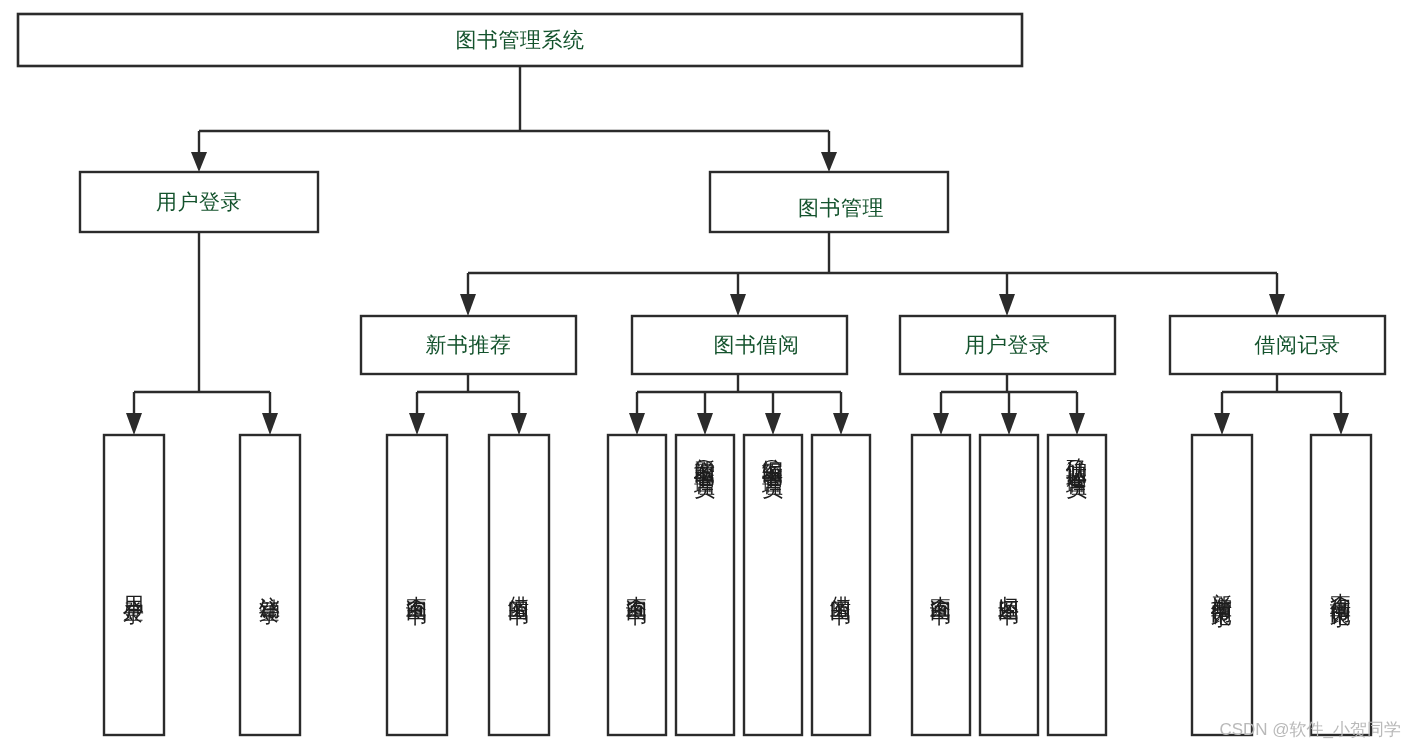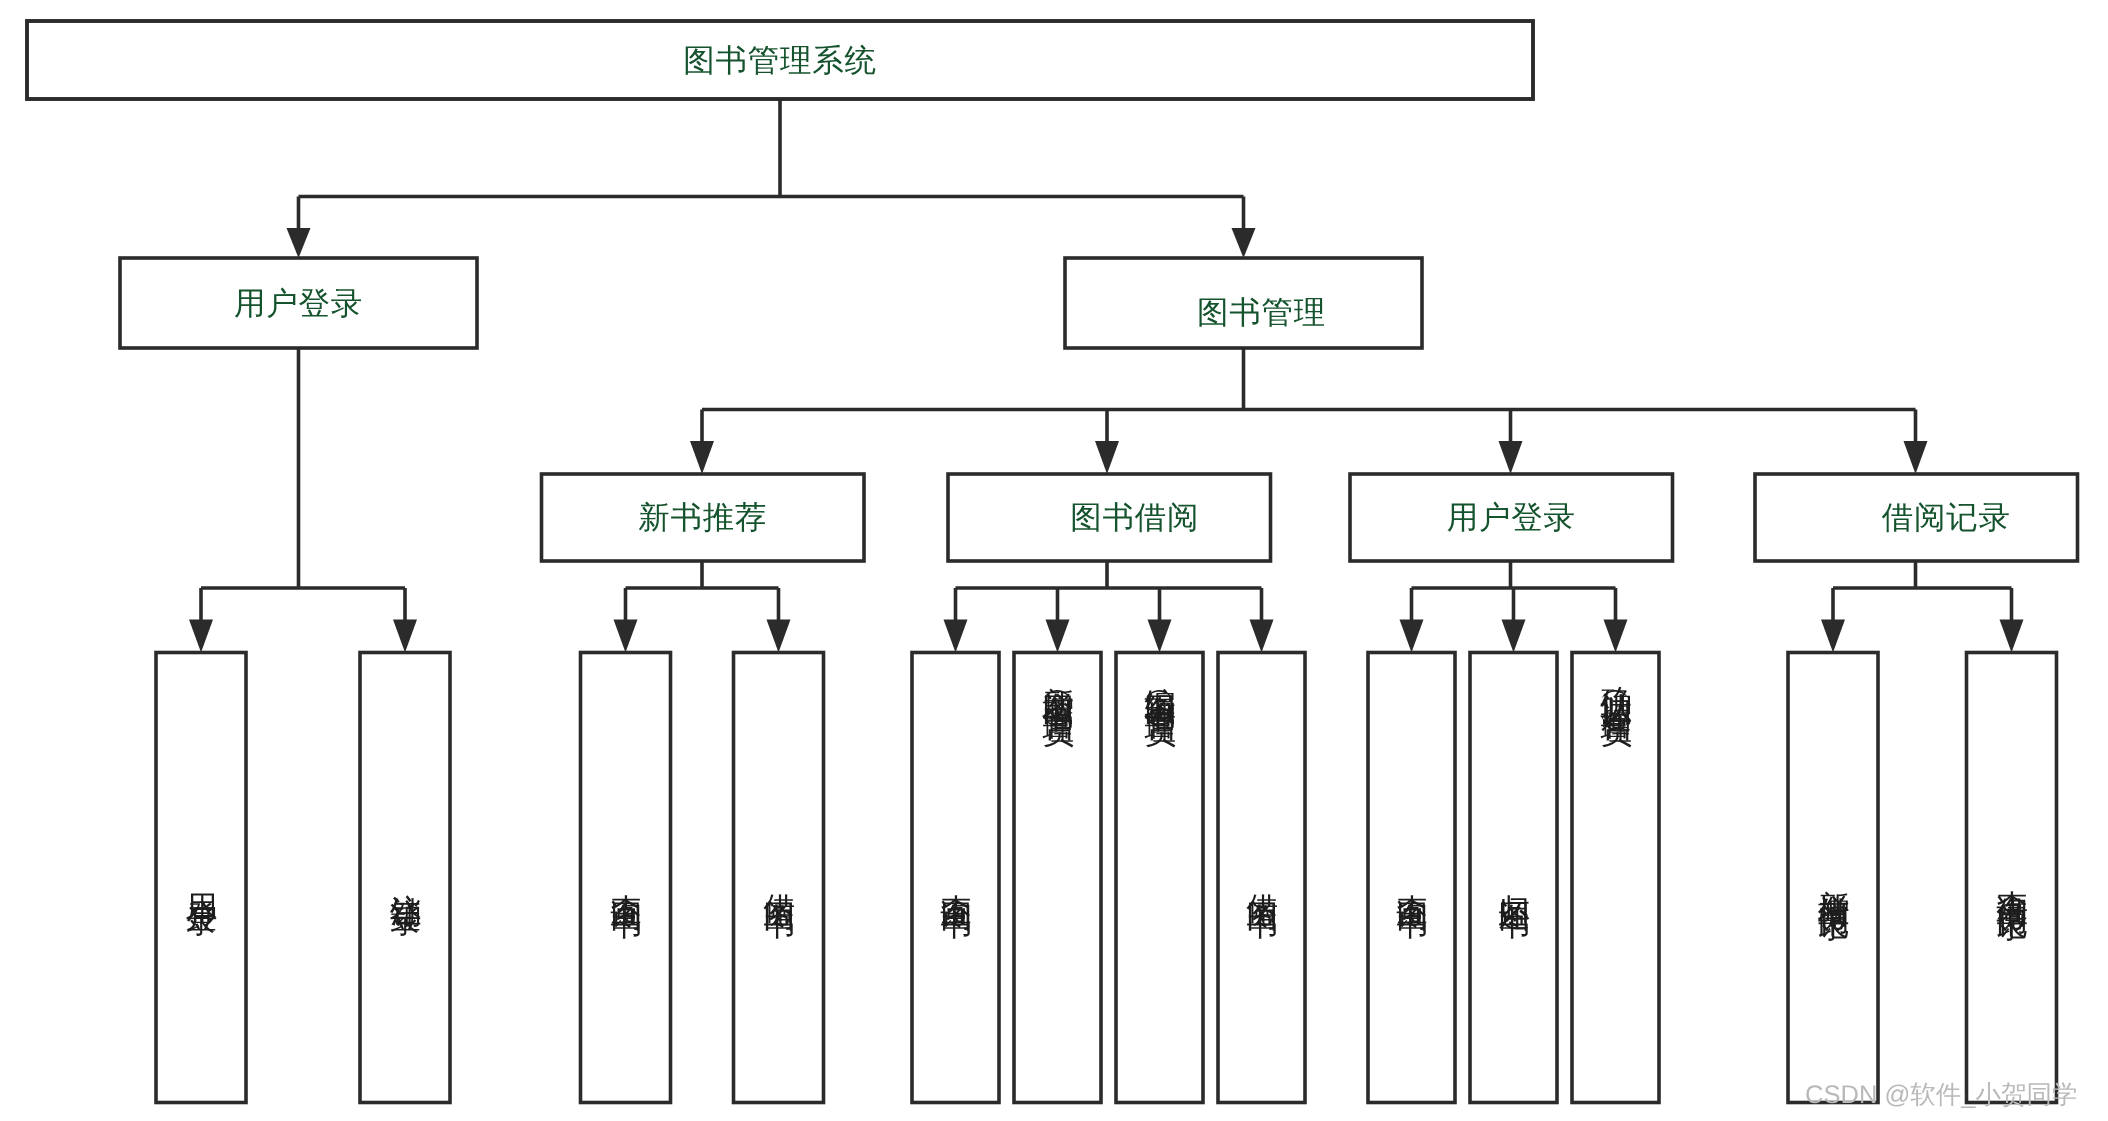--- a/index.html
+++ b/index.html
@@ -68,21 +68,21 @@
     line-height: 1;
     pointer-events: none;
   }
   .node-label-v.align-top {
     justify-content: flex-start;
     padding-top: 6px;
     box-sizing: border-box;
   }
   .watermark {
     position: absolute;
-    right: 20px;
+    right: 4px;
     bottom: 6px;
     font-size: 17px;
     color: #b9b9b9;
     white-space: nowrap;
     pointer-events: none;
   }
 </style>
 </head>
 <body>
 

